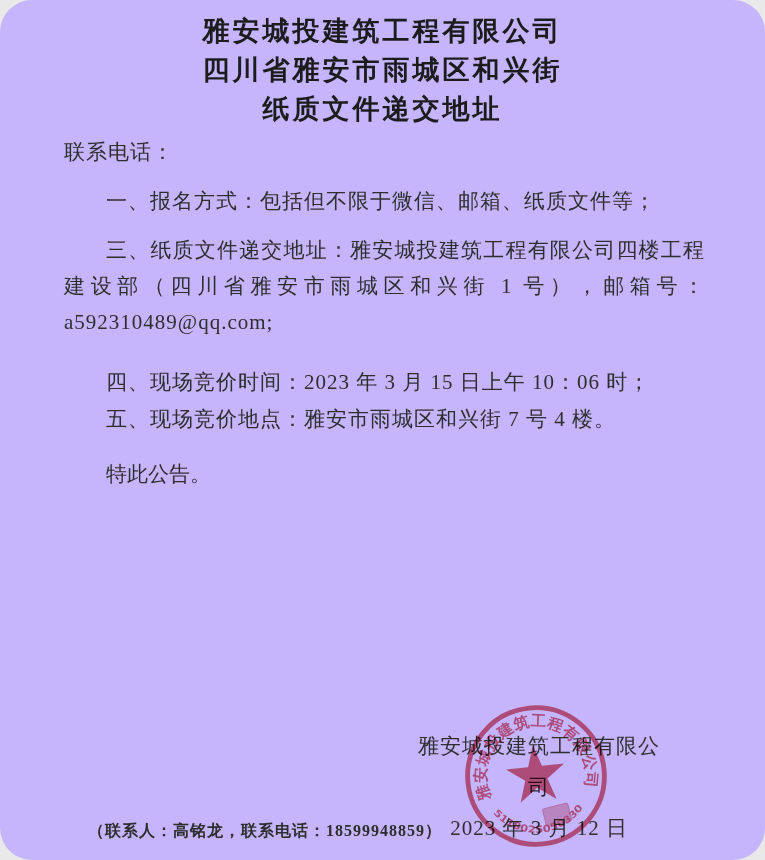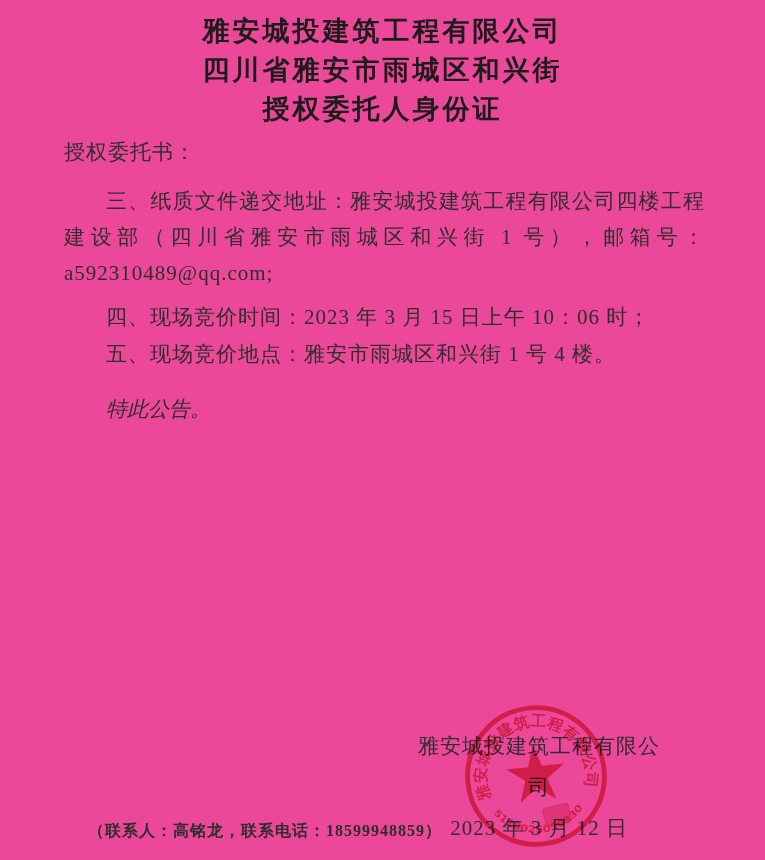--- a/index.html
+++ b/index.html
@@ -1,23 +1,24 @@
 <!DOCTYPE html>
 <html><head>
 <meta charset="utf-8">
 <style>
   html,body{margin:0;padding:0;background:#e9e9e9;}
   .page{
     position:relative;
     width:765px;height:860px;
     margin:0 auto;
-    background:#ec4899;
+    background:#c4b5fd;
     overflow:hidden;
     font-family:"Liberation Serif","DejaVu Serif",serif;
     color:#2e2e2e;
+    border-radius:32px;
   }
   .title-block{
     padding-top:12px;
     text-align:center;
     font-size:27px;
     font-weight:700;
     line-height:39px;
     letter-spacing:3px;
     color:#1c1c1c;
   }
@@ -31,22 +32,22 @@
     letter-spacing:1px;
   }
   p.para{
     margin:0;
     text-indent:2em;
     text-align:justify;
     line-height:38px;
     letter-spacing:1px;
   }
   p.item{line-height:37px;}
-  p.item-3{margin-top:12px;margin-bottom:8px;line-height:36px;}
-  p.closing{text-indent:2em;line-height:30px;font-style:italic;}
+  p.item-3{margin-top:12px;margin-bottom:24px;line-height:36px;}
+  p.closing{text-indent:2em;line-height:30px;}
   .signature{
     position:absolute;
     left:408px;top:726px;
     width:262px;
     text-align:center;
     font-size:21px;
     line-height:41px;
     letter-spacing:1px;
     z-index:1;
   }
@@ -71,28 +72,29 @@
   .seal svg{width:100%;height:100%;}
 </style>
 </head>
 <body>
 
 <div class="page">
 
   <div class="title-block">
     <div>雅安城投建筑工程有限公司</div>
     <div>四川省雅安市雨城区和兴街</div>
-    <div>授权委托人身份证</div>
+    <div>纸质文件递交地址</div>
   </div>
 
   <div class="body-text">
-    <div class="salutation">授权委托书：</div>
+    <div class="salutation">联系电话：</div>
+    <p class="para item">一、报名方式：包括但不限于微信、邮箱、纸质文件等；</p>
     <p class="para item item-3">三、纸质文件递交地址：雅安城投建筑工程有限公司四楼工程建设部（四川省雅安市雨城区和兴街 1 号），邮箱号：a592310489@qq.com;</p>
     <p class="para item">四、现场竞价时间：2023 年 3 月 15 日上午 10：06 时；</p>
-    <p class="para item">五、现场竞价地点：雅安市雨城区和兴街 1 号 4 楼。</p>
+    <p class="para item">五、现场竞价地点：雅安市雨城区和兴街 7 号 4 楼。</p>
     <p class="closing">特此公告。</p>
   </div>
 
   <div class="signature">
     <div>雅安城投建筑工程有限公司</div>
     <div>2023 年 3 月 12 日</div>
   </div>
 
   <div class="contact-line">（联系人：高铭龙，联系电话：18599948859）</div>
 

